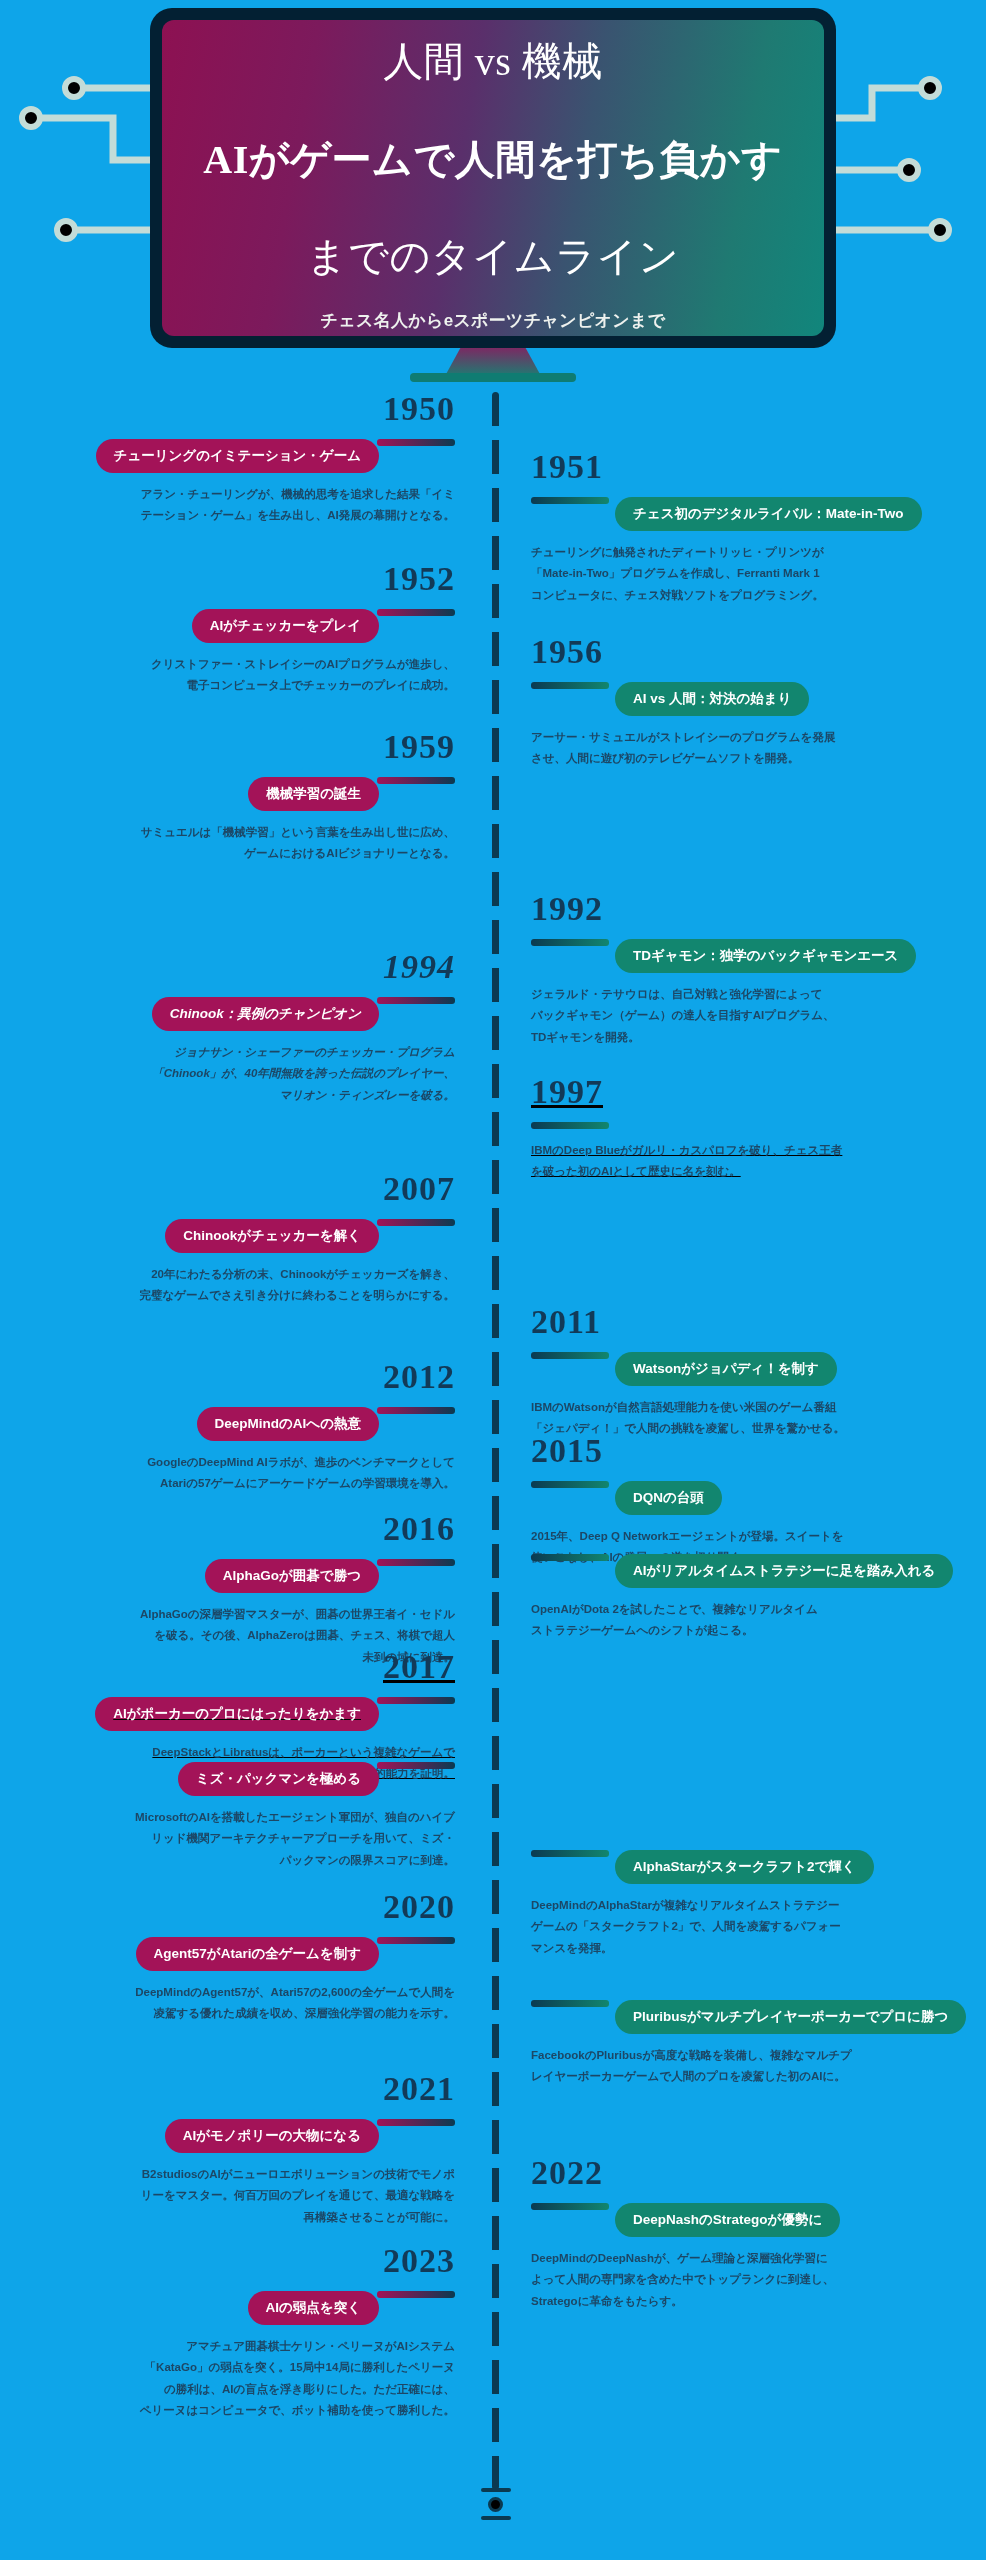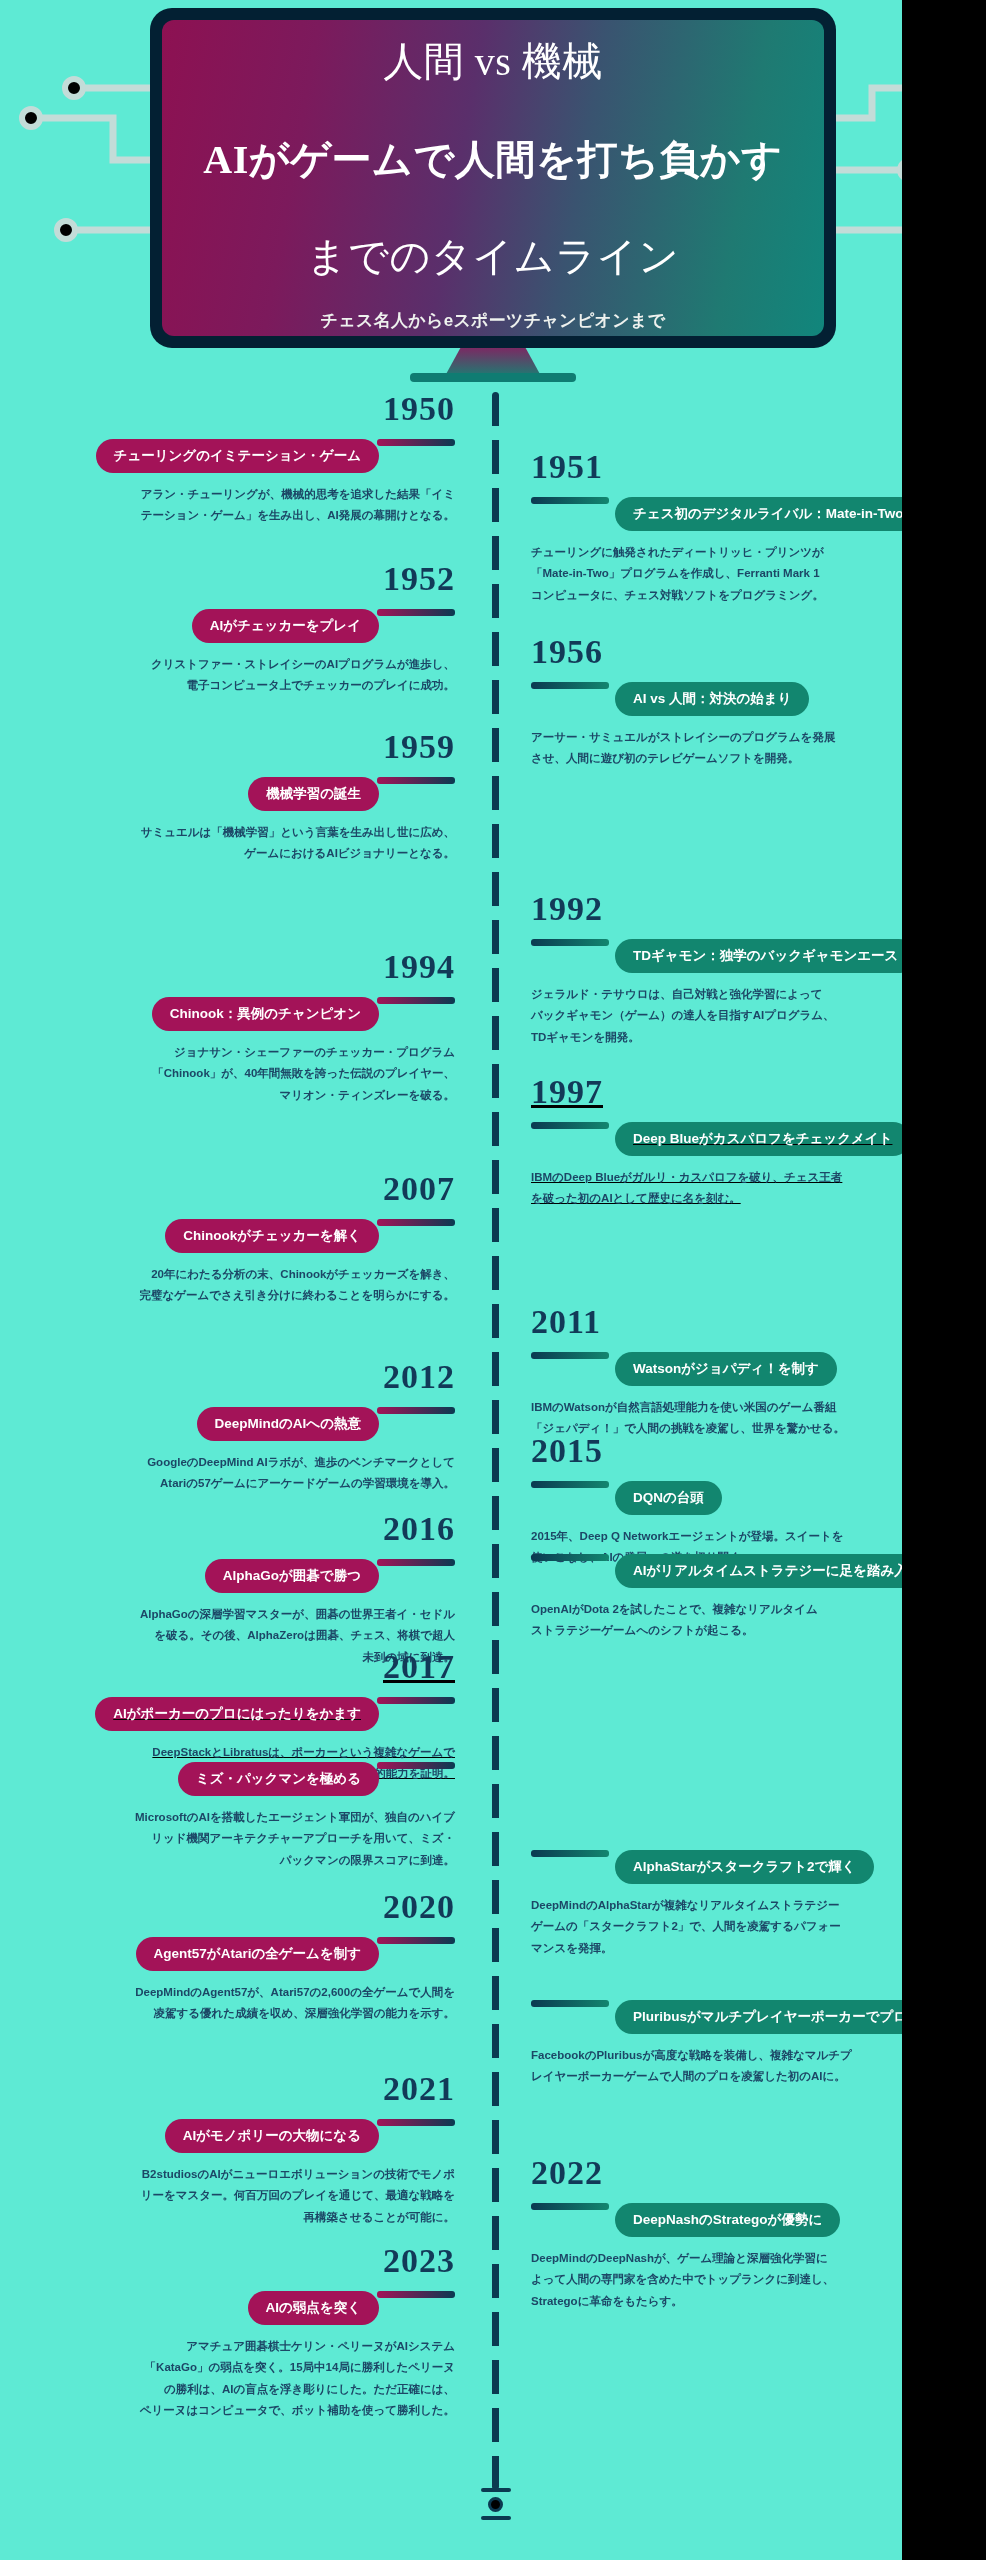--- a/index.html
+++ b/index.html
@@ -3,23 +3,23 @@
 <meta charset="utf-8">
 <style>
   * { box-sizing: border-box; margin: 0; padding: 0; }
   html, body {
     width: 986px;
     background: #000000;
     font-family: "Liberation Sans", sans-serif;
   }
   #page {
     position: relative;
-    width: 902px;
+    width: 986px;
     min-height: 2560px;
-    background: #5eead4;
+    background: #0ea5e9;
     overflow: hidden;
   }
 
   
   .header-wrap {
     position: relative;
     width: 986px;
     height: 392px;
   }
   .circuit {
@@ -300,34 +300,33 @@
         <div class="entry right" style="top: 500px;">
           <div class="year">1992</div>
           <div class="pill-line">
             <div class="pill green">TDギャモン：独学のバックギャモンエース</div>
             <div class="connector"></div>
           </div>
           <div class="desc">ジェラルド・テサウロは、自己対戦と強化学習によって
 バックギャモン（ゲーム）の達人を目指すAIプログラム、
 TDギャモンを開発。</div>
         </div>
-        <div class="entry left" style="top: 558px;">
+        <div class="entry left" style="top: 558px; font-style: italic;">
           <div class="year">1994</div>
           <div class="pill-line">
             <div class="pill pink">Chinook：異例のチャンピオン</div>
             <div class="connector"></div>
           </div>
           <div class="desc">ジョナサン・シェーファーのチェッカー・プログラム
 「Chinook」が、40年間無敗を誇った伝説のプレイヤー、
 マリオン・ティンズレーを破る。</div>
         </div>
         <div class="entry right" style="top: 683px; text-decoration: underline;">
           <div class="year">1997</div>
           <div class="pill-line">
-            <div class="pill green">Deep Blueがカスパロフをチェックメイト</div>
             <div class="connector"></div>
           </div>
           <div class="desc">IBMのDeep Blueがガルリ・カスパロフを破り、チェス王者
 を破った初のAIとして歴史に名を刻む。</div>
         </div>
         <div class="entry left" style="top: 780px;">
           <div class="year">2007</div>
           <div class="pill-line">
             <div class="pill pink">Chinookがチェッカーを解く</div>
             <div class="connector"></div>

